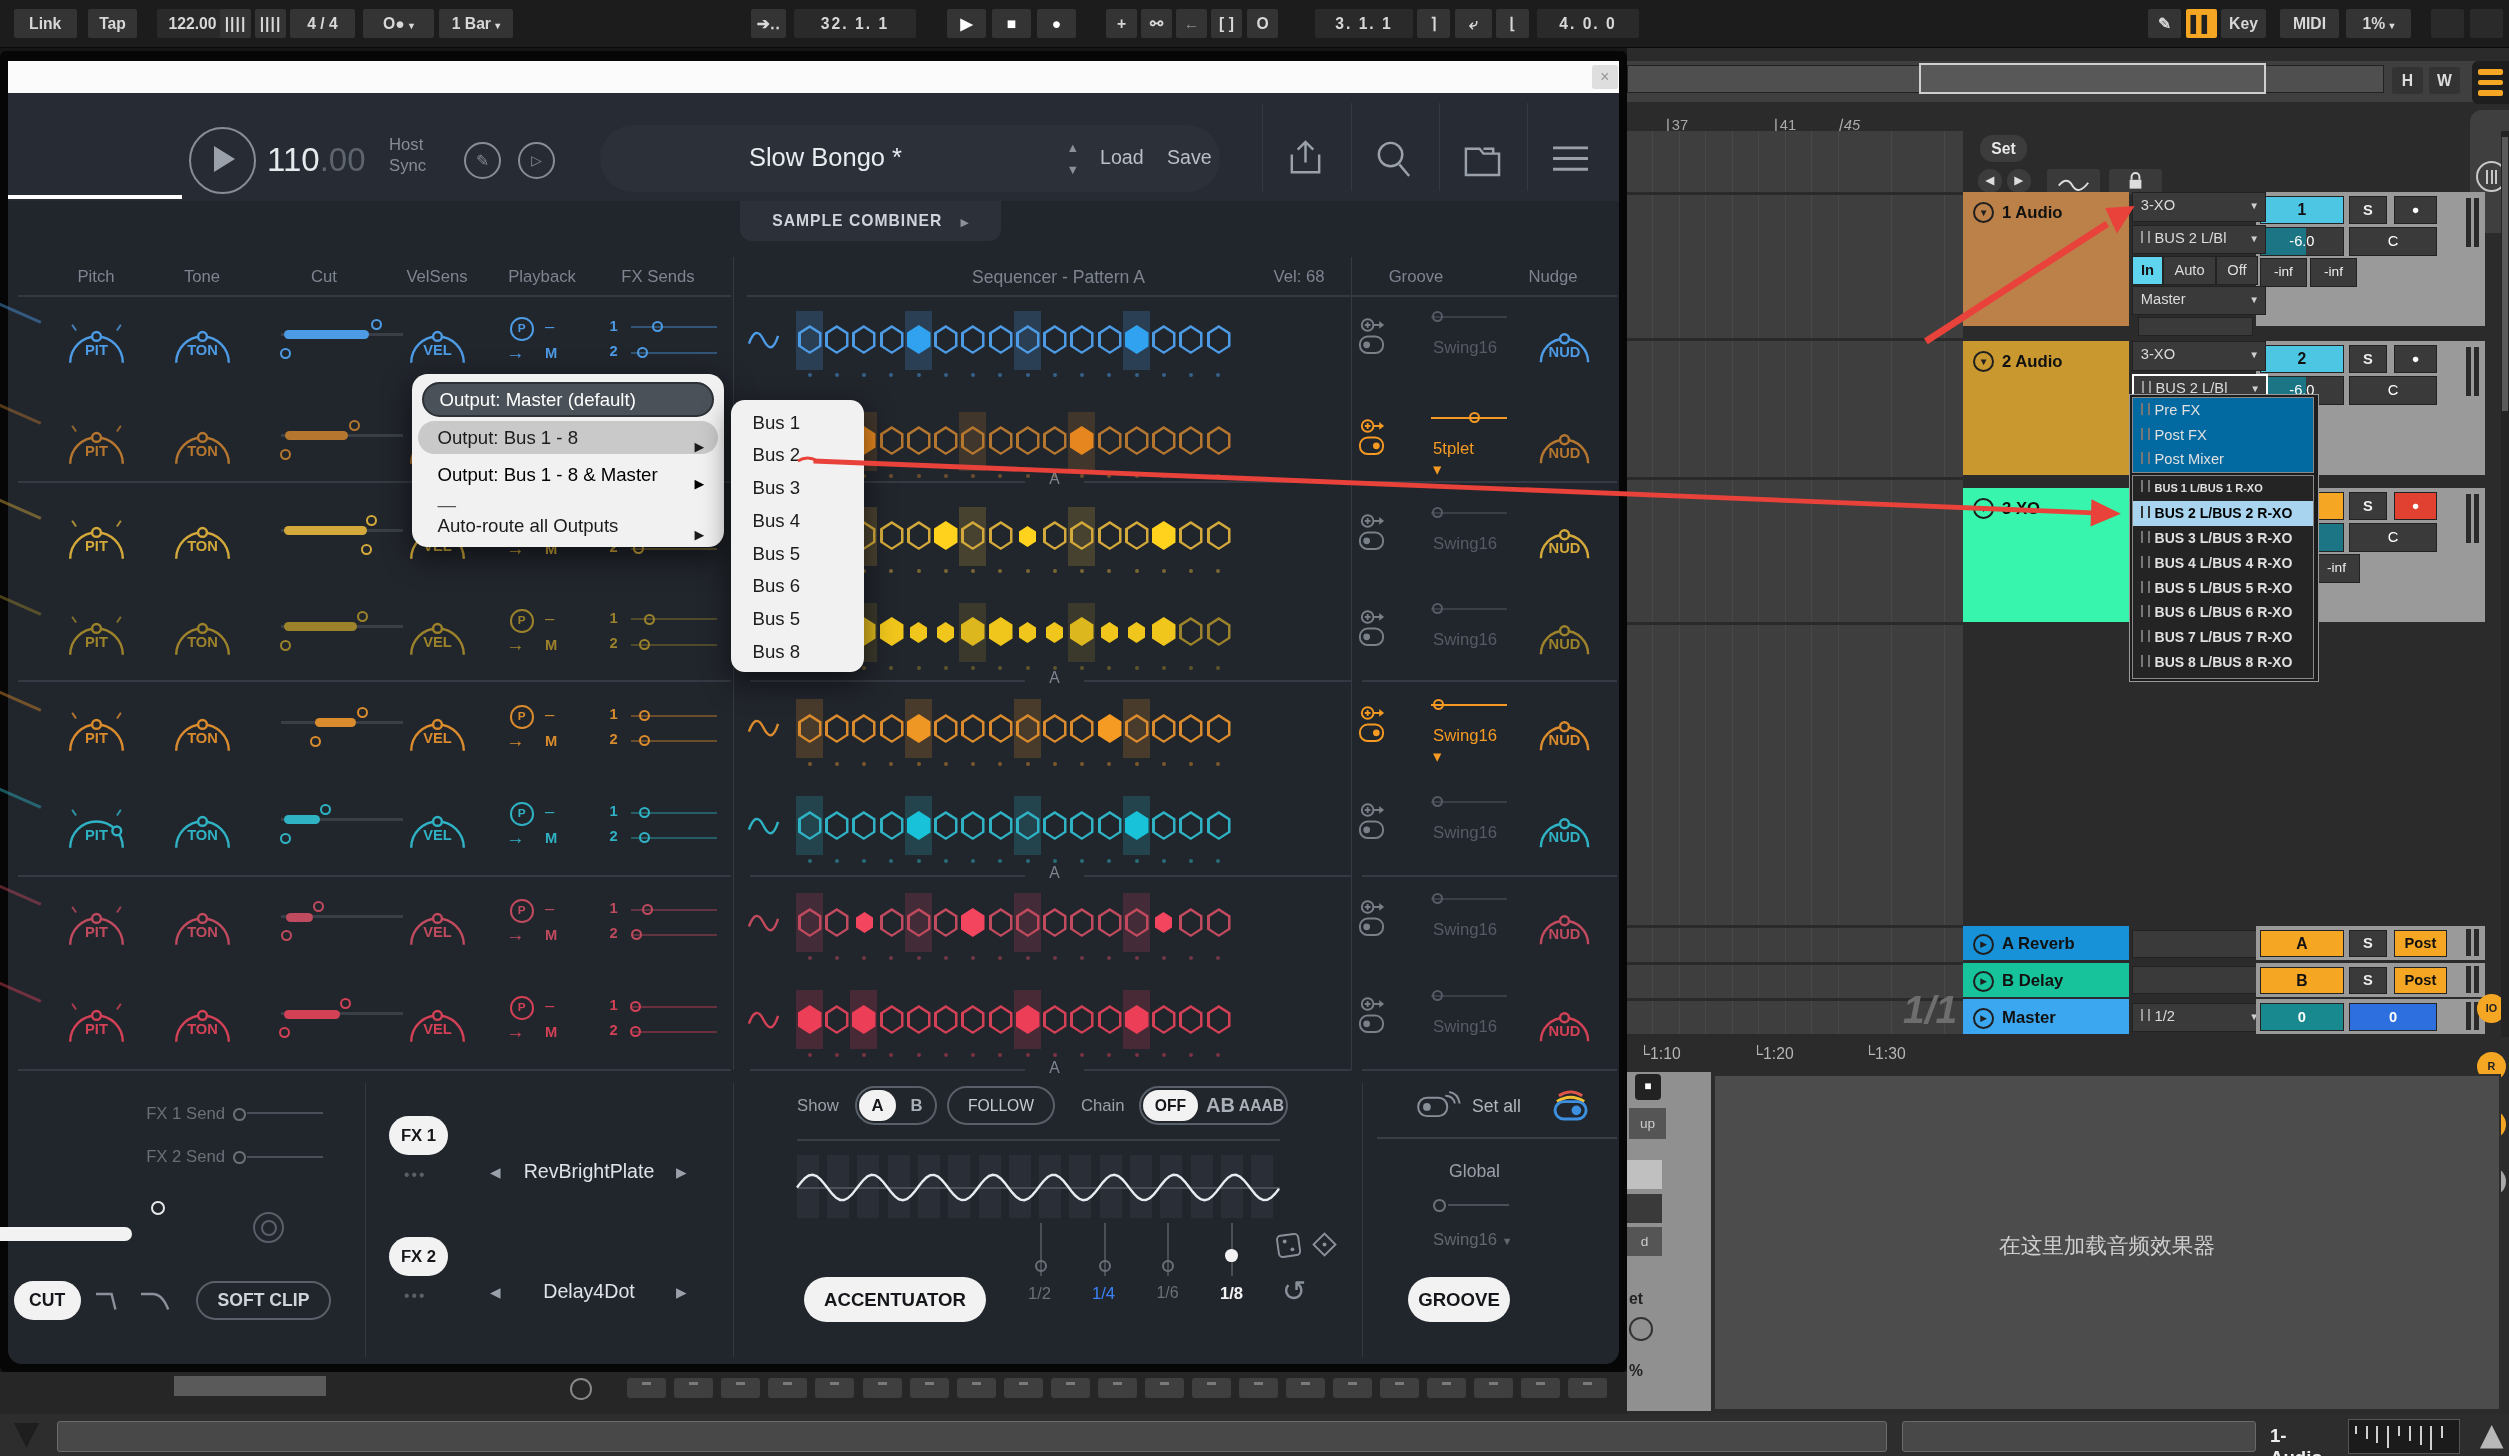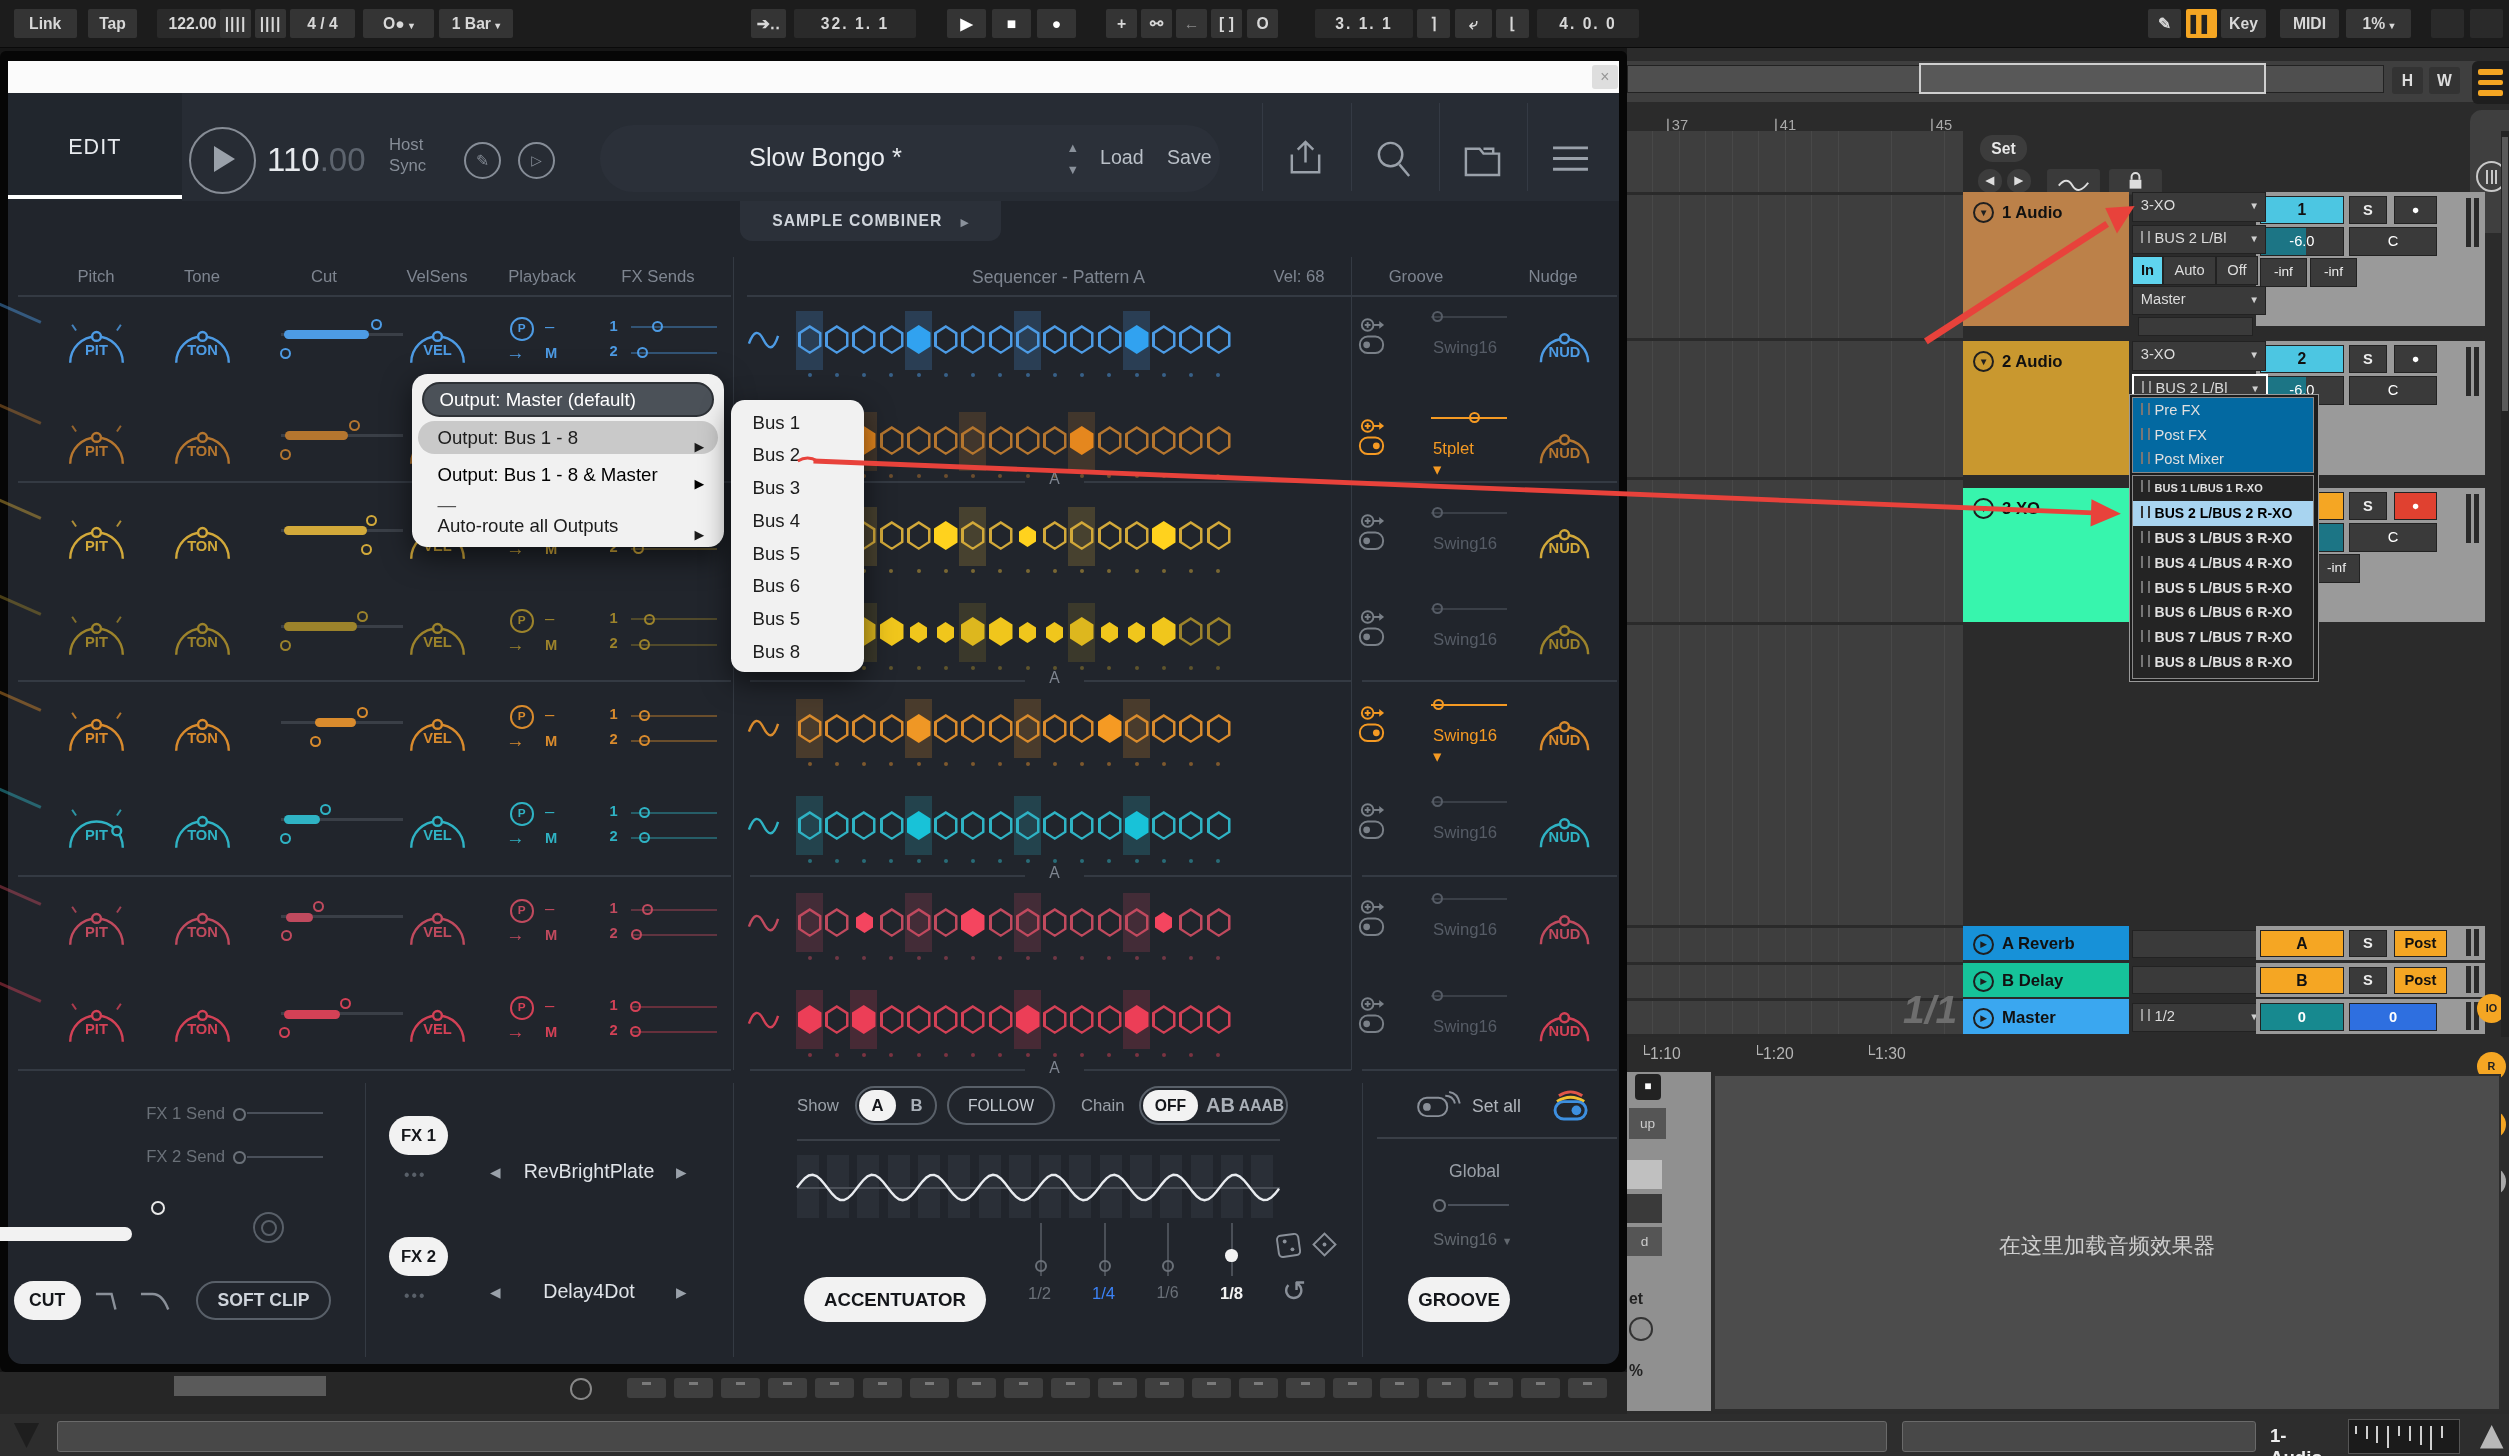--- a/index.html
+++ b/index.html
@@ -86,21 +86,21 @@
       </div>
       <div class="abs" style="left: 2470px; top: 110px; width: 39px; height: 123px; background: rgb(63, 63, 63); border-radius: 11.8px 0px 0px 11.8px;">
         <div class="abs" style="left: 5.9px; top: 51px; width: 27.4px; height: 27.4px; border: 2px solid rgb(200, 200, 200); border-radius: 50%;">
           <div class="abs" style="left: 7.8px; top: 6.9px; width: 2px; height: 13.7px; background: rgb(200, 200, 200);"></div>
           <div class="abs" style="left: 12.7px; top: 6.9px; width: 2px; height: 13.7px; background: rgb(200, 200, 200);"></div>
           <div class="abs" style="left: 17.6px; top: 6.9px; width: 2px; height: 13.7px; background: rgb(200, 200, 200);"></div>
         </div>
       </div>
       <div class="abs" style="left: 1666px; top: 116px; font-size: 14.7px; color: rgb(170, 170, 170);">⌊37</div>
       <div class="abs" style="left: 1774px; top: 116px; font-size: 14.7px; color: rgb(170, 170, 170);">⌊41</div>
-      <div class="abs" style="left: 1930px; top: 116px; font-size: 14.7px; color: rgb(170, 170, 170);">⌊45</div>
+      <div class="abs" style="left: 1838px; top: 116px; font-size: 14.7px; color: rgb(170, 170, 170); font-style: italic;">⌊45</div>
       <div class="abs" style="left: 1627px; top: 131px; width: 336px; height: 906px; background: repeating-linear-gradient(90deg, transparent 0px, transparent 25.5px, rgb(72, 72, 72) 25.5px, rgb(72, 72, 72) 26.5px) rgb(62, 62, 62);"></div>
       <div class="abs" style="left: 1627px; top: 192px; width: 336px; height: 2.9px; background: rgb(42, 42, 42);"></div>
       <div class="abs" style="left: 1627px; top: 338px; width: 336px; height: 2.9px; background: rgb(42, 42, 42);"></div>
       <div class="abs" style="left: 1627px; top: 477px; width: 336px; height: 2.9px; background: rgb(42, 42, 42);"></div>
       <div class="abs" style="left: 1627px; top: 622px; width: 336px; height: 2.9px; background: rgb(42, 42, 42);"></div>
       <div class="abs" style="left: 1627px; top: 925px; width: 336px; height: 2.9px; background: rgb(42, 42, 42);"></div>
       <div class="abs" style="left: 1627px; top: 962px; width: 336px; height: 2.9px; background: rgb(42, 42, 42);"></div>
       <div class="abs" style="left: 1627px; top: 998px; width: 336px; height: 2.9px; background: rgb(42, 42, 42);"></div>
       <div class="abs" style="left: 1627px; top: 1034px; width: 336px; height: 2.9px; background: rgb(42, 42, 42);"></div>
       <div class="abs" style="left: 1980px; top: 135px; width: 47px; height: 27.4px; background: rgb(60, 60, 60); border-radius: 12.7px; color: rgb(232, 232, 232); font-size: 15.7px; font-weight: bold; text-align: center; line-height: 27.4px;">Set</div>
@@ -319,21 +319,20 @@
       <svg width="27.4" height="27.4" style="left: 2478px; top: 1423px; position: absolute; overflow: visible;" viewBox="0 0 28 28">
         <path d="M14 2 L26 26 L2 26 Z" fill="#b8b8b8"></path>
       </svg>
     </div>
 
   <div class="abs" id="pframe"></div>
   <div class="abs" id="ptitle"></div>
   <div class="abs" id="pclose">×</div>
   <div class="abs" id="pbody"></div>
   <div class="abs" id="phead"></div>
-  <div class="abs" id="edittab">EDIT</div>
   <div class="abs" id="editline"></div>
   <div class="abs pvdiv" style="left:1262px"></div>
   <div class="abs pvdiv" style="left:1351px"></div>
   <div class="abs pvdiv" style="left:1439px"></div>
   <div class="abs pvdiv" style="left:1527px"></div>
 
   <div class="abs" style="left:189px;top:127px;width:63px;height:63px;border:2.9px solid #878d96;border-radius:50%">
     <div class="abs" style="left:22.5px;top:16.7px;width:0;height:0;border-left:21.6px solid #9aa1aa;border-top:13.7px solid transparent;border-bottom:13.7px solid transparent"></div>
   </div>
   <div class="abs txt" style="left:267px;top:141px;font-size:33px;color:#e6e9ed"><span>110</span><span style="color:#5d646e">.00</span></div>

